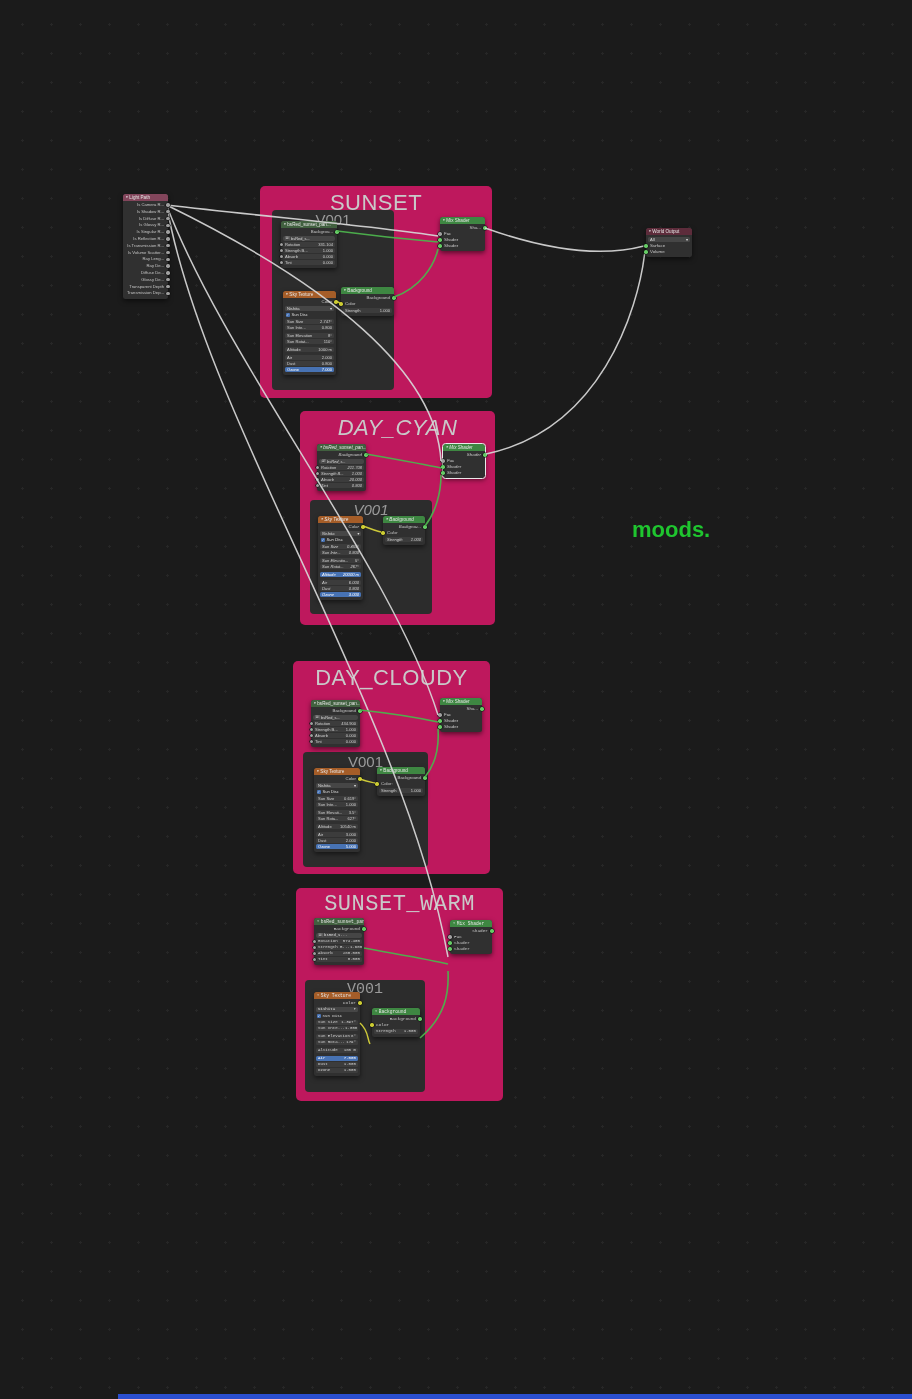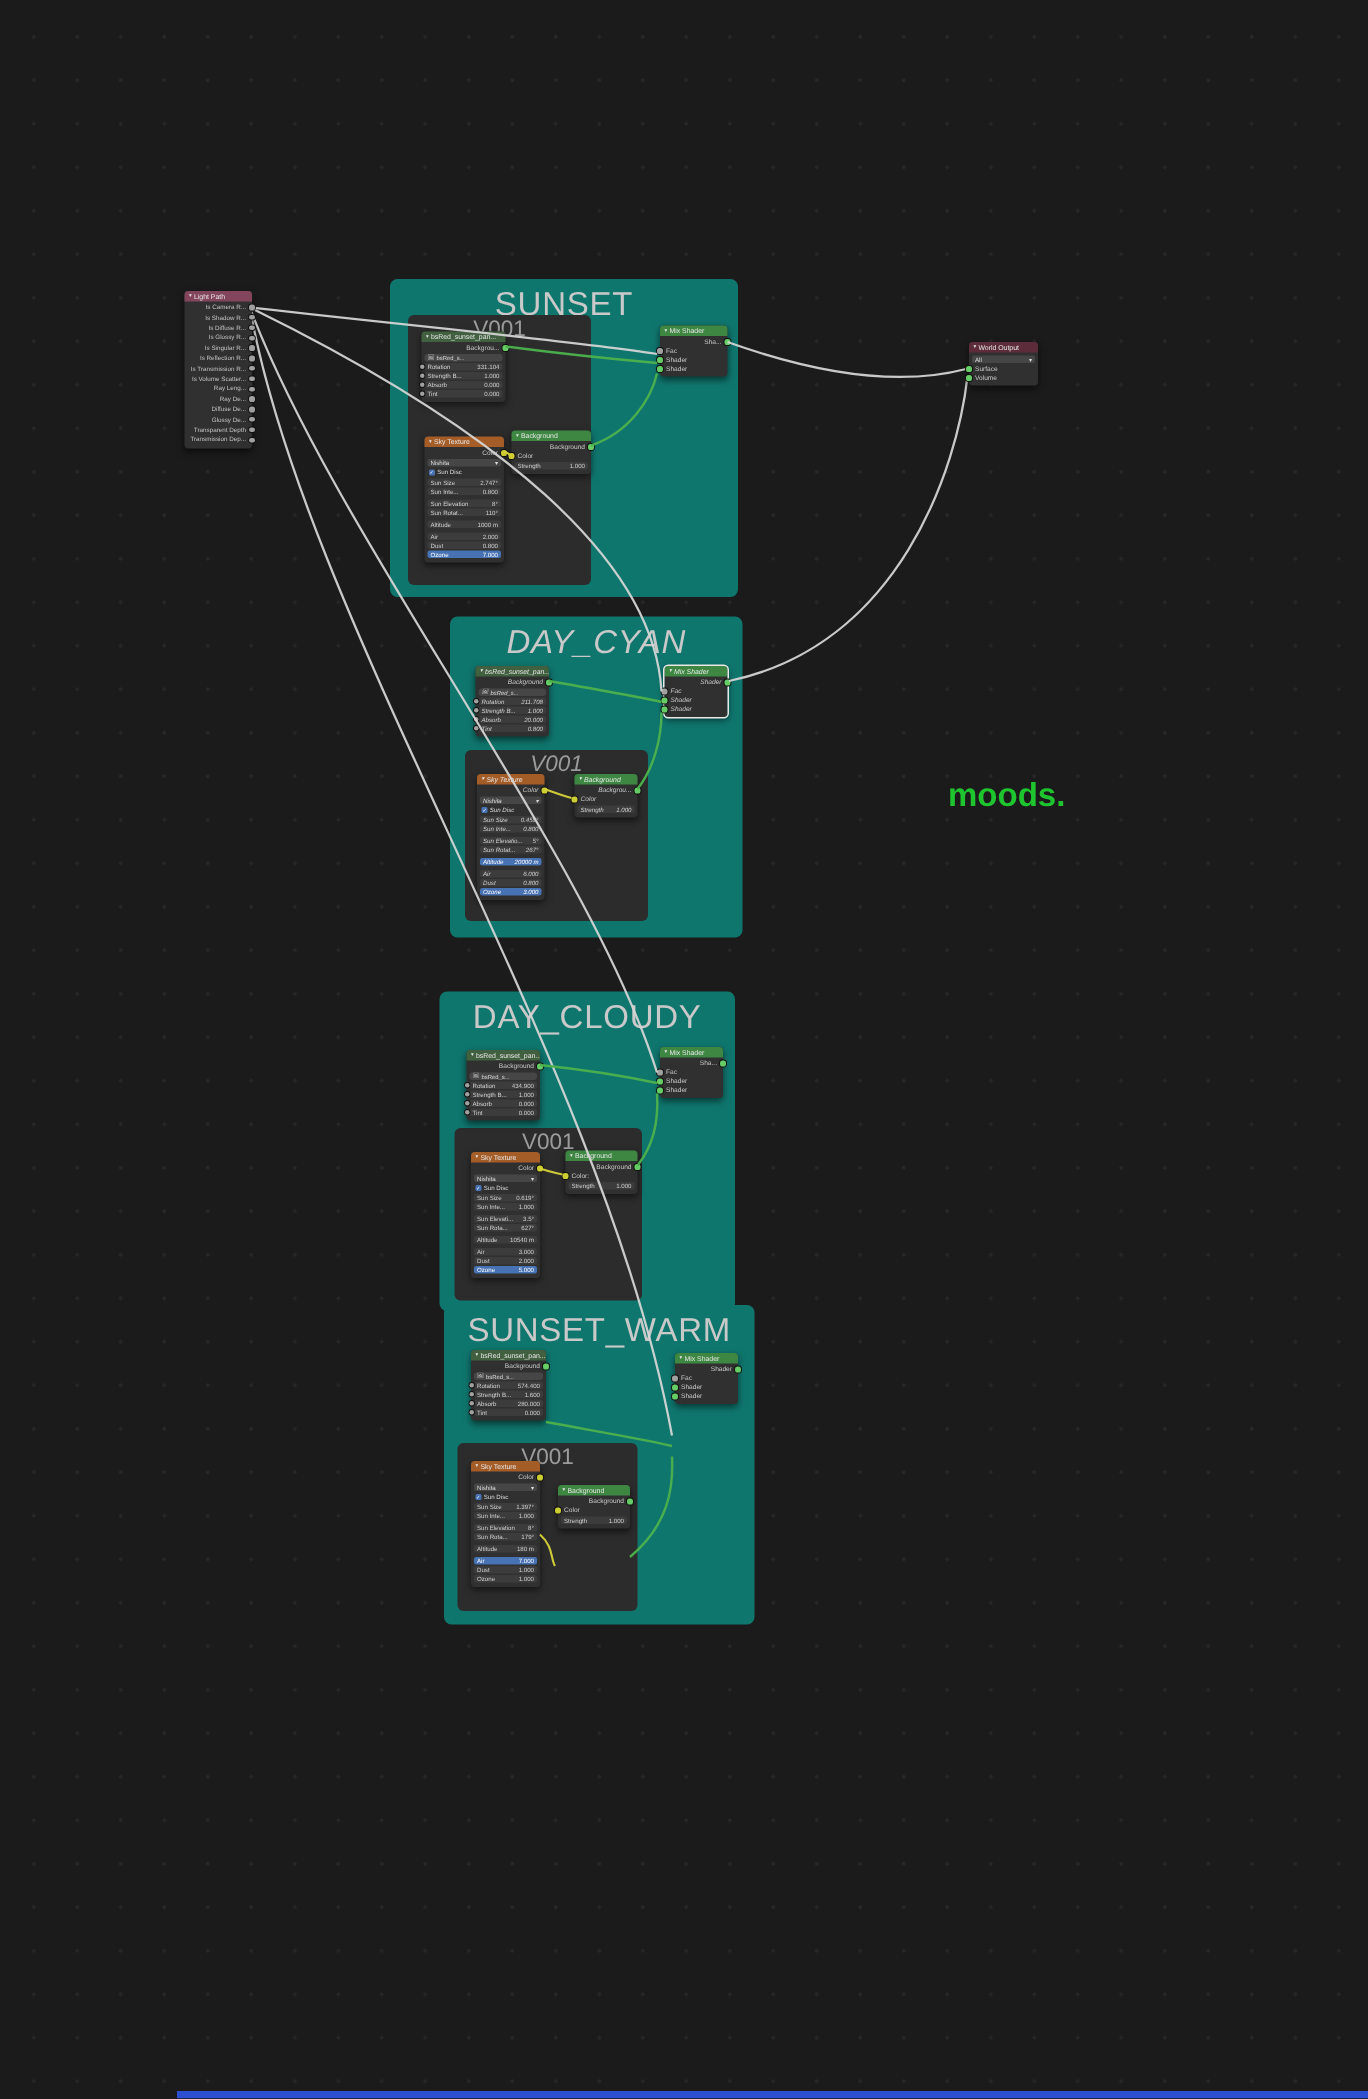--- a/index.html
+++ b/index.html
@@ -4,21 +4,21 @@
 <style>
   html,body{margin:0;padding:0;}
   body{width:912px;height:1399px;background:#1b1b1b;position:relative;overflow:hidden;
        font-family:"Liberation Sans",sans-serif;}
   .dots{position:absolute;inset:0;
         background-image:radial-gradient(circle,#272727 1px,transparent 1.4px);
         background-size:29px 29px;background-position:8px 10px;z-index:0;}
   svg.wires{position:absolute;left:0;top:0;z-index:5;pointer-events:none;}
 
   
-  .frame{position:absolute;background:#0f766e;border-radius:5px;z-index:1;}
+  .frame{position:absolute;background:#be185d;border-radius:5px;z-index:1;}
   .frame-title{text-align:center;color:#c9c9c9;font-size:22px;letter-spacing:.5px;padding-top:4px;}
   .subframe{position:absolute;background:#2c2c2c;border-radius:4px;}
   .subframe-title{text-align:center;color:#9b9b9b;font-size:15px;padding-top:1px;}
 
   
   .node{position:absolute;background:#303030;border-radius:2.5px;z-index:10;
         box-shadow:0 2px 5px rgba(0,0,0,.55);}
   .node.selected{outline:1.2px solid #e9e9e9;}
   .nhdr{height:7px;font-size:4.6px;color:#e6e6e6;padding:0 3px;border-radius:2.5px 2.5px 0 0;
         white-space:nowrap;overflow:hidden;display:flex;align-items:center;gap:1.5px;}
@@ -647,21 +647,21 @@
         <span>Shader</span>
       </div>
       <div class="irow">
         <span class="sock l s-shader"></span>
         <span>Shader</span>
       </div>
     </div>
   </div>
 </div>
 
-<div class="frame" style="left:296px;top:870px;width:207px;height:213px;">
+<div class="frame" style="left:296px;top:888px;width:207px;height:213px;font-family:Liberation Mono, monospace;">
   <div class="frame-title">SUNSET_WARM</div>
   <div class="subframe" style="left:9px;top:92px;width:120px;height:112px;">
     <div class="subframe-title">V001</div>
   </div>
 
   <div class="node" style="left:18px;top:30px;width:50px;">
     <div class="nhdr hdr-group">
       <span class="carat">▾</span>
       <span>bsRed_sunset_pan...</span>
     </div>

